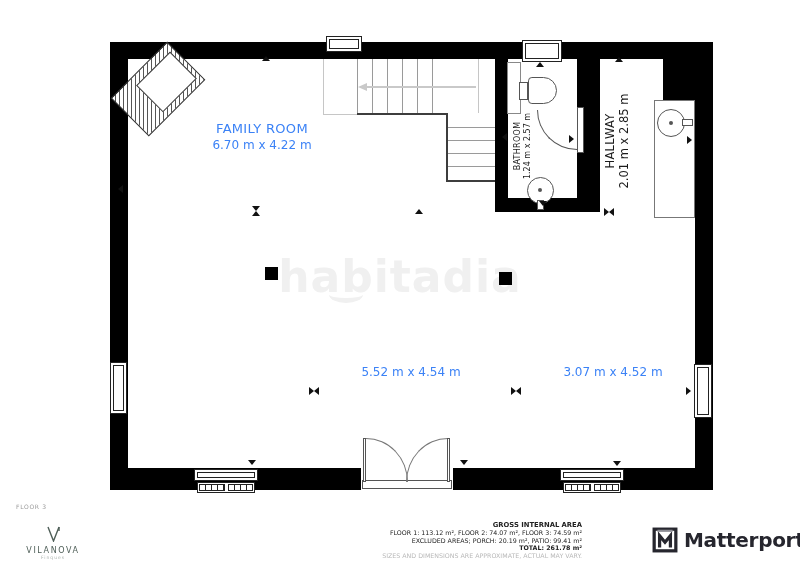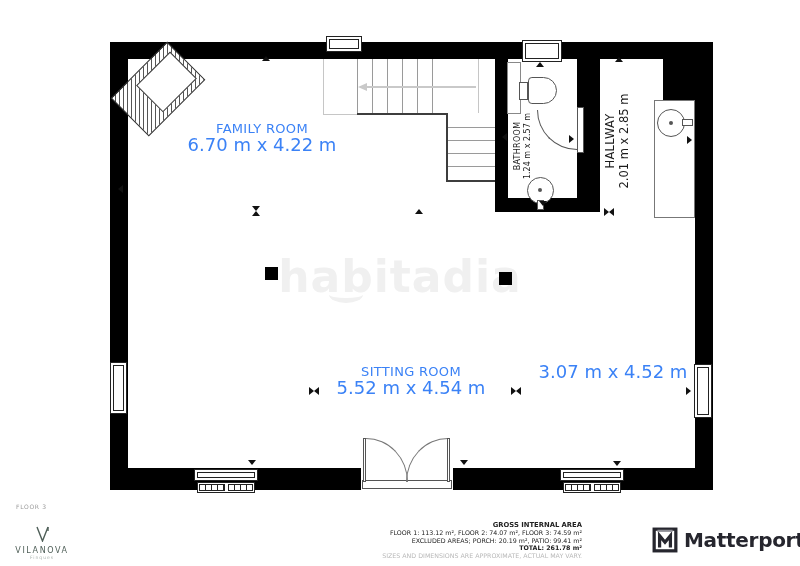--- a/index.html
+++ b/index.html
@@ -8,21 +8,21 @@
   .abs{position:absolute;}
   .wall{position:absolute;background:#000;}
   
   .watermark{position:absolute;left:400px;top:276px;transform:translate(-50%,-50%);
              font-size:44px;font-weight:bold;color:#f0f0f0;letter-spacing:1px;white-space:nowrap;}
   .watermark-arc{position:absolute;left:329px;top:286px;width:34px;height:12px;
                  border-bottom:5px solid #f0f0f0;border-radius:50%;}
   
   .room-label{position:absolute;text-align:center;color:#3b82f6;}
   .room-name{font-size:13px;line-height:16px;letter-spacing:0.3px;}
-  .room-dims{font-size:18px;line-height:16px;}
+  .room-dims{font-size:12px;line-height:16px;}
   .vlabel{position:absolute;transform:translate(-50%,-50%) rotate(-90deg);
           text-align:center;white-space:nowrap;color:#1b1b1b;}
   .vlabel.small .room-name,.vlabel.small .room-dims{font-size:8px;line-height:10px;}
   .vlabel.mid .room-name,.vlabel.mid .room-dims{font-size:11.5px;line-height:14px;}
   
   .sline{position:absolute;background:#9a9a9a;}
   .sline.light{background:#c6c6c6;}
   .sline.dark{background:#3d3d3d;}
   .stair-arrow-line{position:absolute;background:#c9c9c9;}
   .tri{position:absolute;width:0;height:0;}
@@ -62,21 +62,21 @@
   .bm-v i{display:block;width:0;height:0;}
   .bm-v .a{border-left:4px solid transparent;border-right:4px solid transparent;border-top:5px solid #111;}
   .bm-v .b{border-left:4px solid transparent;border-right:4px solid transparent;border-bottom:5px solid #111;}
   
   .floor-tag{position:absolute;left:16px;top:503px;font-size:6px;color:#9a9a9a;letter-spacing:0.7px;}
   .area-block{position:absolute;left:282px;top:521px;width:300px;text-align:right;color:#222;}
   .area-title{font-size:6.8px;font-weight:bold;line-height:8px;}
   .area-line{font-size:6.3px;line-height:7.5px;}
   .area-total{font-size:6.3px;line-height:7.5px;font-weight:600;}
   .area-disclaimer{font-size:6.3px;line-height:8px;color:#b8b8b8;}
-  .agency{position:absolute;left:12px;top:526px;width:60px;text-align:center;color:#4e5e57;}
+  .agency{position:absolute;left:23px;top:526px;width:60px;text-align:center;color:#4e5e57;}
   .agency-name{font-size:8px;letter-spacing:1.6px;line-height:9px;}
   .agency-sub{font-size:4.5px;color:#adb6b1;letter-spacing:1px;line-height:6px;}
   .mp{position:absolute;left:652px;top:527px;display:flex;align-items:center;gap:6px;}
   .mp-text{font-size:20px;font-weight:bold;color:#26262e;letter-spacing:-0.3px;}
 </style>
 </head>
 <body>
 
 <div class="screen">
 
@@ -202,21 +202,20 @@
       <i class="b"></i>
     </div>
 
   <div class="room-label" style="left:150px;top:121px;width:224px">
     <div class="room-name">FAMILY ROOM</div>
     <div class="room-dims">6.70 m x 4.22 m</div>
   </div>
   <div class="room-label" style="left:120px;top:364px;width:222px">
   </div>
   <div class="room-label" style="left:300px;top:364px;width:222px">
-    <div class="room-name">SITTING ROOM</div>
     <div class="room-dims">5.52 m x 4.54 m</div>
   </div>
   <div class="room-label" style="left:502px;top:364px;width:222px">
     <div class="room-dims">3.07 m x 4.52 m</div>
   </div>
   <div class="vlabel small" style="left:523px;top:146px">
     <div class="room-name">BATHROOM</div>
     <div class="room-dims">1.24 m x 2.57 m</div>
   </div>
   <div class="vlabel mid" style="left:617px;top:141px">

